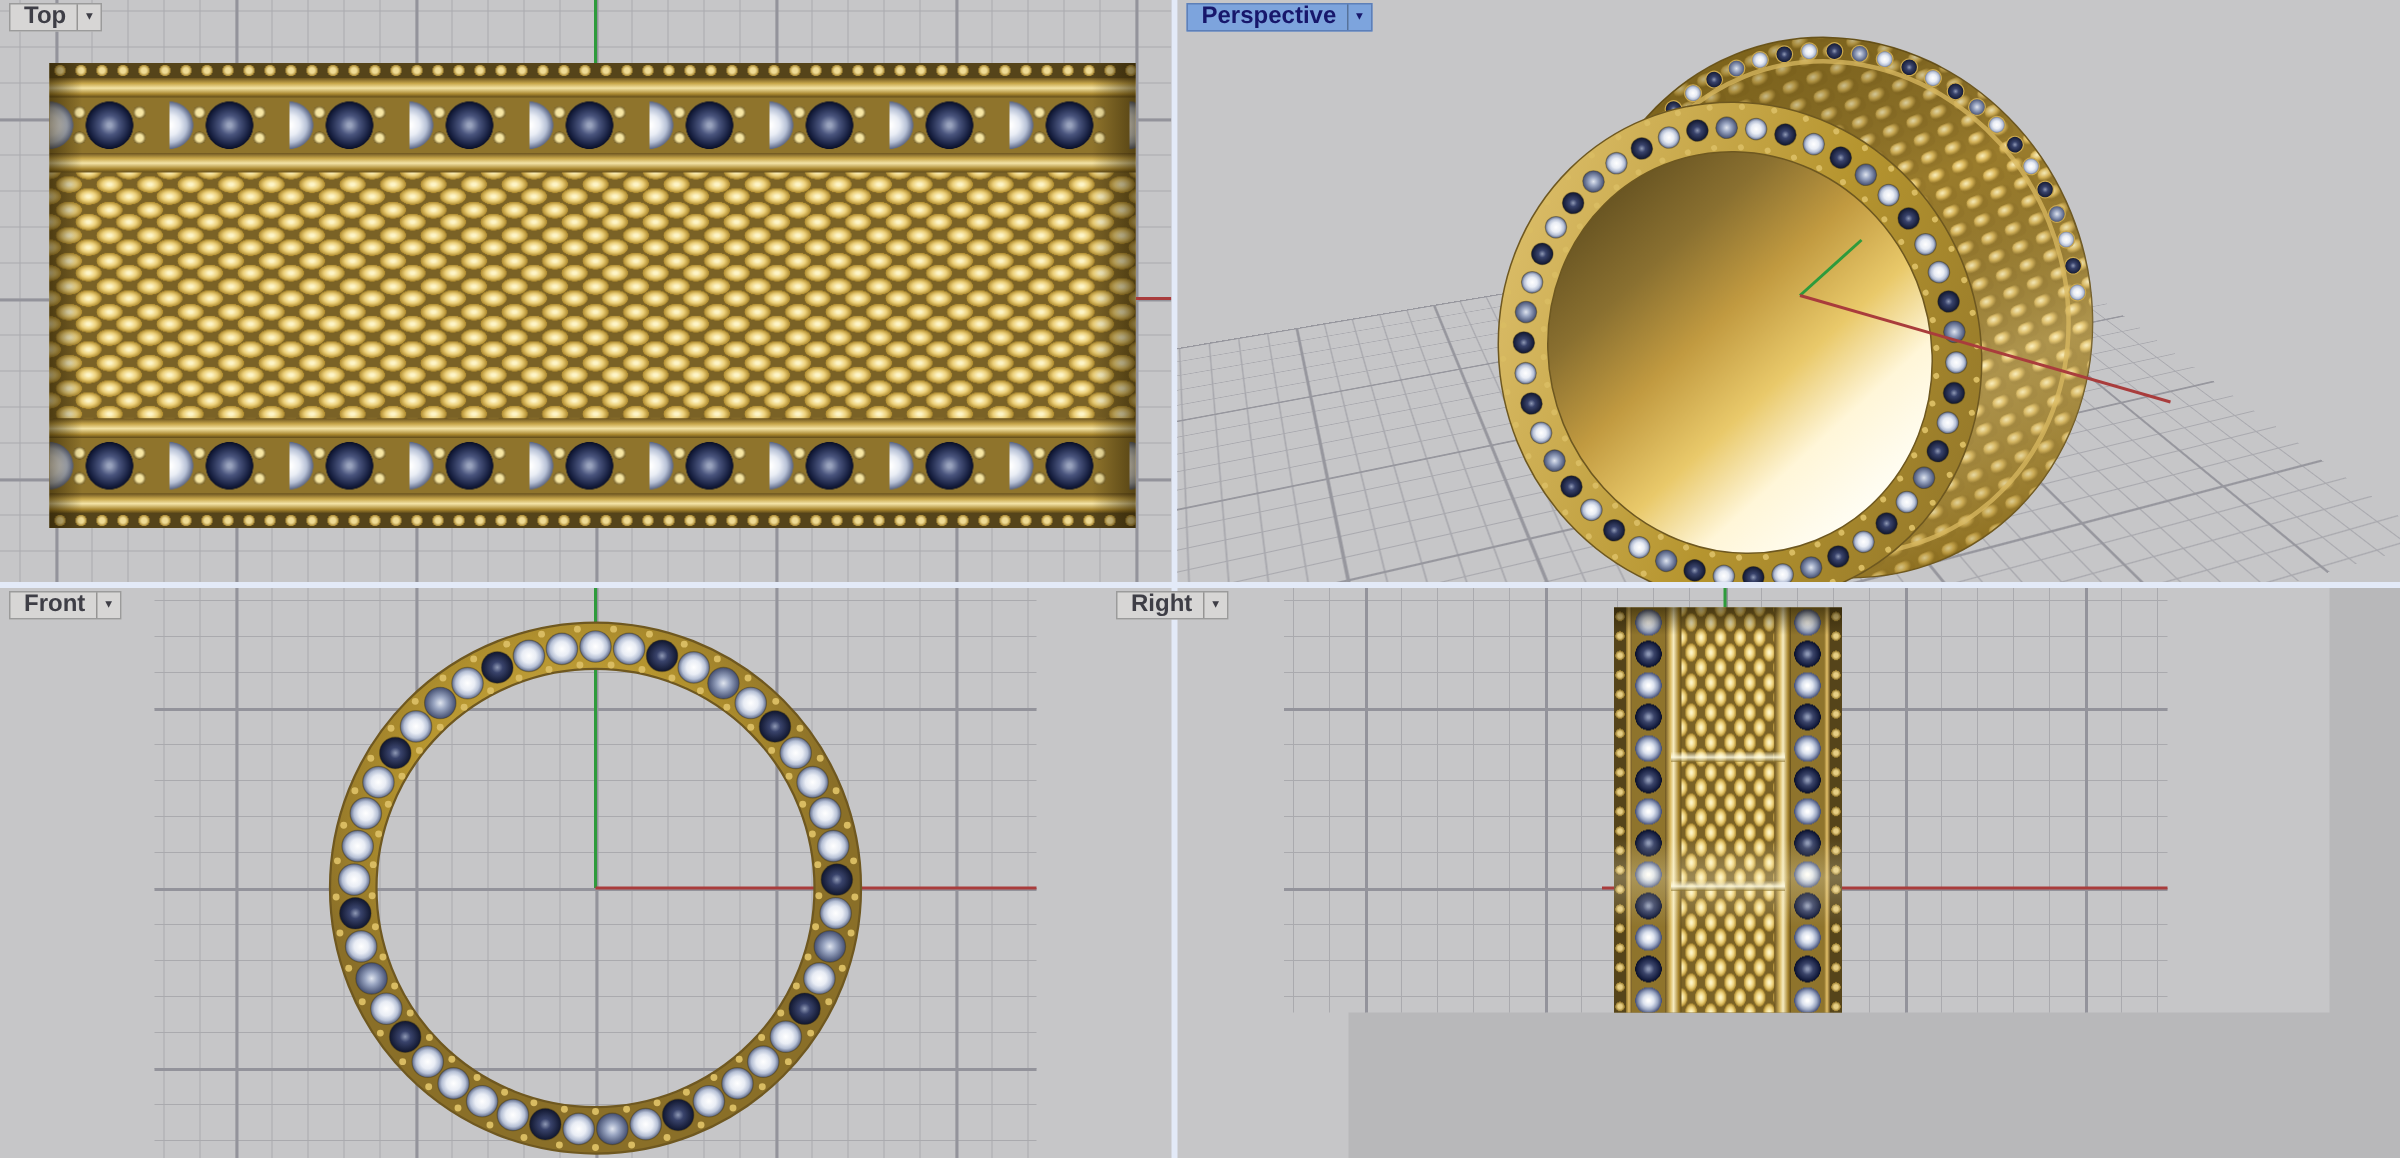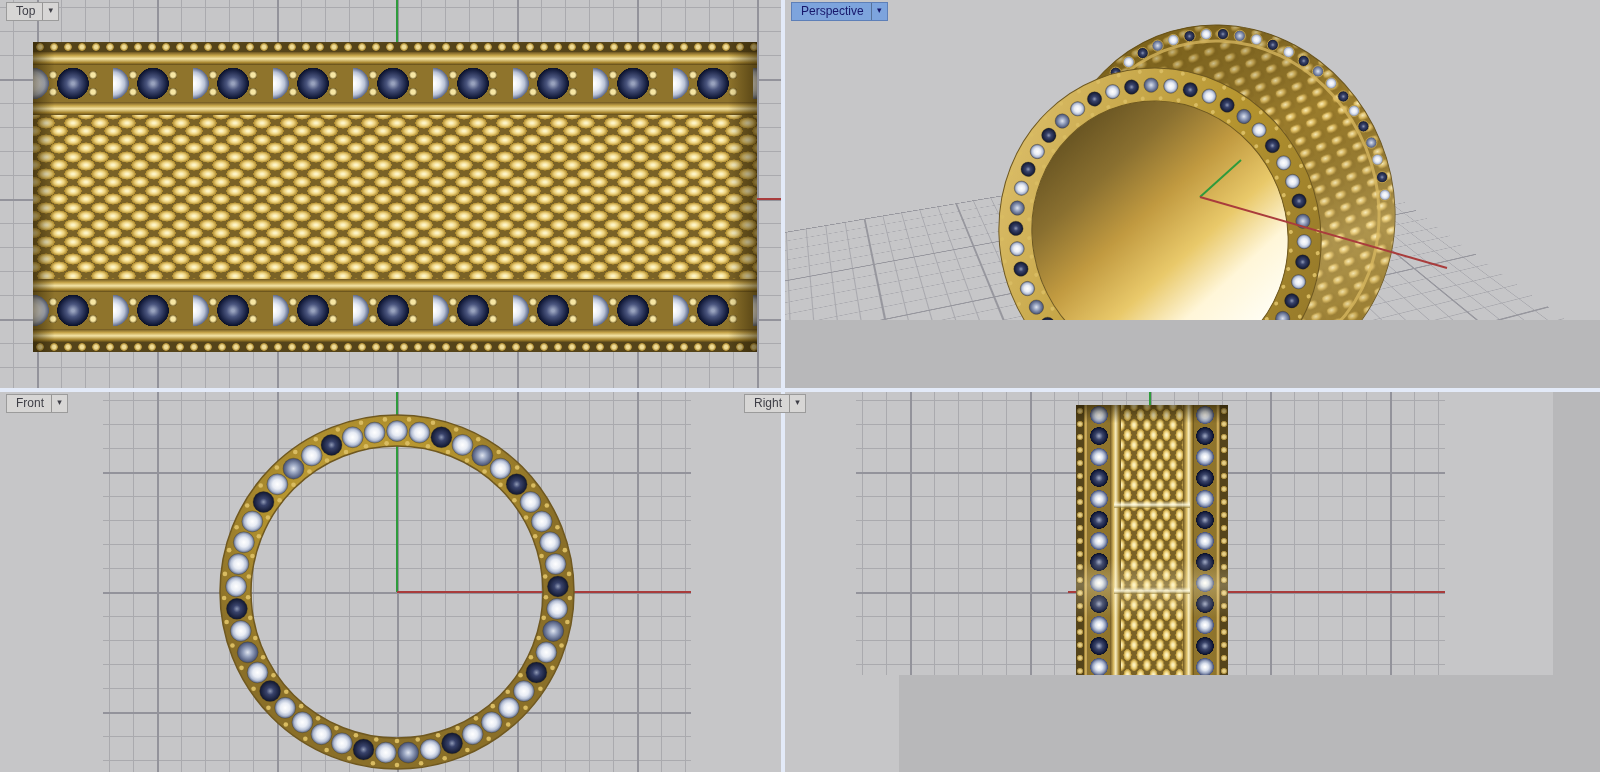--- a/index.html
+++ b/index.html
@@ -3,21 +3,21 @@
 <meta charset="utf-8">
 <style>
   html,body{margin:0;padding:0;background:#b8b8ba;}
   body{width:1600px;height:772px;position:relative;overflow:hidden;
        font-family:"Liberation Sans",sans-serif;}
   .stage{position:absolute;inset:0;}
 
   
   .viewport{position:absolute;overflow:hidden;background:#c6c6c8;}
   .vp-top   {left:0;   top:0;   width:781px;height:388px;}
-  .vp-persp {left:785px;top:0;  width:815px;height:320px;}
+  .vp-persp {left:785px;top:0;  width:815px;height:388px;}
   .vp-front {left:0;   top:392px;width:899px;height:380px;}
   .vp-right {left:738px;top:392px;width:815px;height:283px;}
 
   .divider{position:absolute;background:#e3eaf8;z-index:40;}
   .div-v{left:781px;top:0;width:4px;height:772px;}
   .div-h{left:0;top:388px;width:1600px;height:4px;}
 
   
   .grid{position:absolute;
     background-image:
@@ -43,21 +43,21 @@
     transform-origin:50% 50%;opacity:.85;}
 
   
   .axis{position:absolute;z-index:5;}
   .axis.red{background:#a93c3c;height:2px;}
   .axis.green{background:#2e9b3c;width:2px;}
 
   
   .vp-tab{position:absolute;top:2px;left:6px;height:17px;display:flex;z-index:50;
     background:#d7d6d5;border:1px solid #9b9b9b;color:#3e3e46;cursor:default;}
-  .vp-tab .vp-label{padding:0 7px 0 9px;font-size:12px;font-weight:normal;line-height:16px;}
+  .vp-tab .vp-label{padding:0 7px 0 9px;font-size:16px;font-weight:bold;line-height:16px;}
   .vp-tab .vp-arrow{width:15px;text-align:center;font-size:9px;line-height:15px;
     border-left:1px solid rgba(0,0,0,.3);}
   .vp-tab.active{background:#7da4dd;border-color:#5d7fb8;color:#17176b;}
 
   
   .ring-top{position:absolute;left:33px;top:42px;width:724px;height:310px;
     display:flex;flex-direction:column;background:#6f5b22;z-index:10;}
   .row-bead{height:10px;background-color:#55441a;
     background-image:radial-gradient(circle 5px at 7px 5px,#f0dc96 35%,#a8862e 75%,rgba(0,0,0,0) 78%);
     background-size:14px 10px;}

